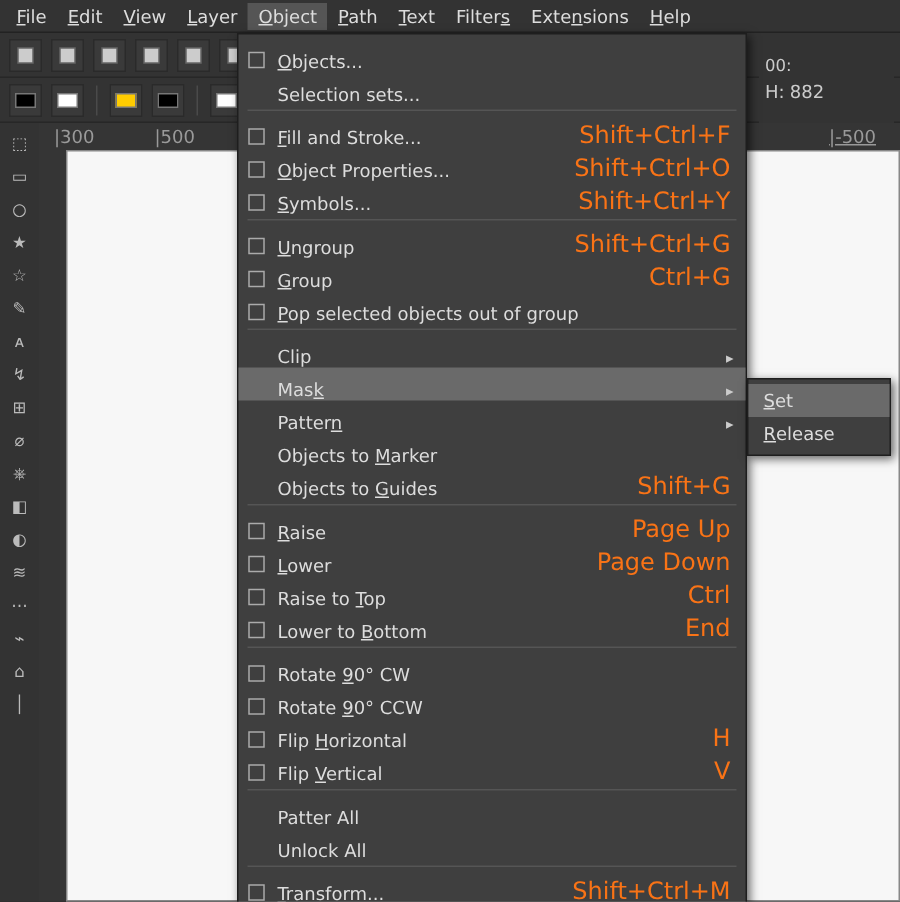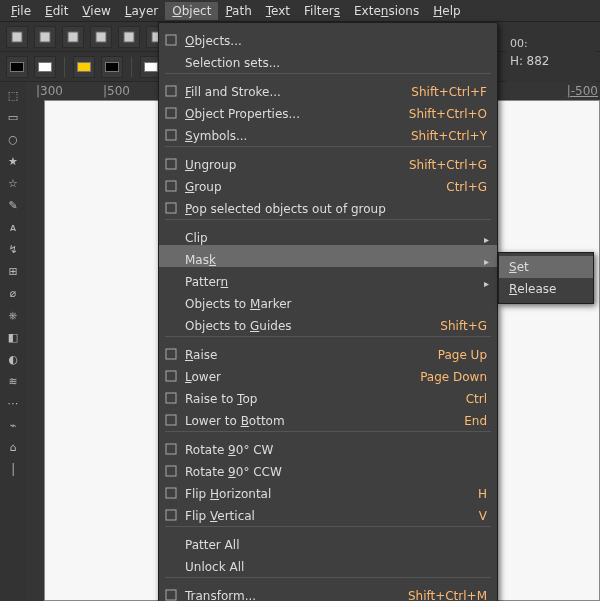--- a/index.html
+++ b/index.html
@@ -27,21 +27,21 @@
   .vtool { width:18px; height:18px; display:flex; align-items:center; justify-content:center; color:#bbb; font-size:11px; }
   .hruler { position:absolute; left:26px; right:0; top:0; height:18px; background:#353535; color:#9a9a9a; font-size:9px; display:flex; align-items:center; padding-left:10px; gap:40px; overflow:hidden; }
   .vruler { position:absolute; left:26px; top:18px; width:18px; bottom:0; background:#353535; }
   .canvas { position:absolute; left:44px; top:18px; right:0; bottom:0; background:#f7f7f7; border:1px solid #888; }
 
   
   .menu { position:absolute; top:22px; left:158px; width:340px; background:#3f3f3f; border:1px solid #1e1e1e; box-shadow: 2px 2px 6px rgba(0,0,0,.6); z-index:10; padding:3px 0; }
   .menu .row { display:flex; align-items:flex-end; height:22px; padding:0 10px 0 26px; position:relative; color:#ddd; cursor:default; }
   .menu .row .ic { position:absolute; left:4px; width:16px; height:16px; display:flex; align-items:center; justify-content:center; font-size:10px; color:#aaa; }
   .menu .row .lbl { flex:1; white-space:nowrap; }
-  .menu .row .acc { color:#fdba74; font-size:12px; }
+  .menu .row .acc { color:#f97316; font-size:16px; }
   .menu .row.hl { background:#6a6a6a; }
   .menu .row.sub::after { content:"▸"; position:absolute; right:8px; font-size:10px; color:#ccc; }
   .menu hr { border:none; border-top:1px solid #555; margin:3px 6px; }
 
   .submenu { position:absolute; top:252px; left:498px; width:96px; background:#3f3f3f; border:1px solid #1e1e1e; box-shadow: 2px 2px 6px rgba(0,0,0,.6); z-index:11; padding:3px 0; }
   .submenu .row { display:flex; align-items:center; height:22px; padding:0 10px; color:#ddd; cursor:default; }
   .submenu .row.hl { background:#6a6a6a; }
 
   
   .swatch { width:14px; height:10px; }
@@ -166,21 +166,21 @@
       <div class="vtool">◐</div>
       <div class="vtool">≋</div>
       <div class="vtool">⋯</div>
       <div class="vtool">⌁</div>
       <div class="vtool">⌂</div>
       <div class="vtool">│</div>
     </div>
   <div class="hruler" id="hruler">
       <span>|300</span>
       <span>|500</span>
-      <span style="margin-left: auto; margin-right: 2px; text-decoration: underline;">|-500</span>
+      <span style="margin-left: auto; margin-right: 16px; text-decoration: underline;">|-500</span>
     </div>
   <div class="vruler"></div>
   <div class="canvas"></div>
 </div>
 
 <div class="menu" id="objmenu">
     <div class="row">
       <span class="ic">
         <svg width="12" height="12">
           <rect x="1" y="1" width="10" height="10" fill="none" stroke="#aaa"></rect>

